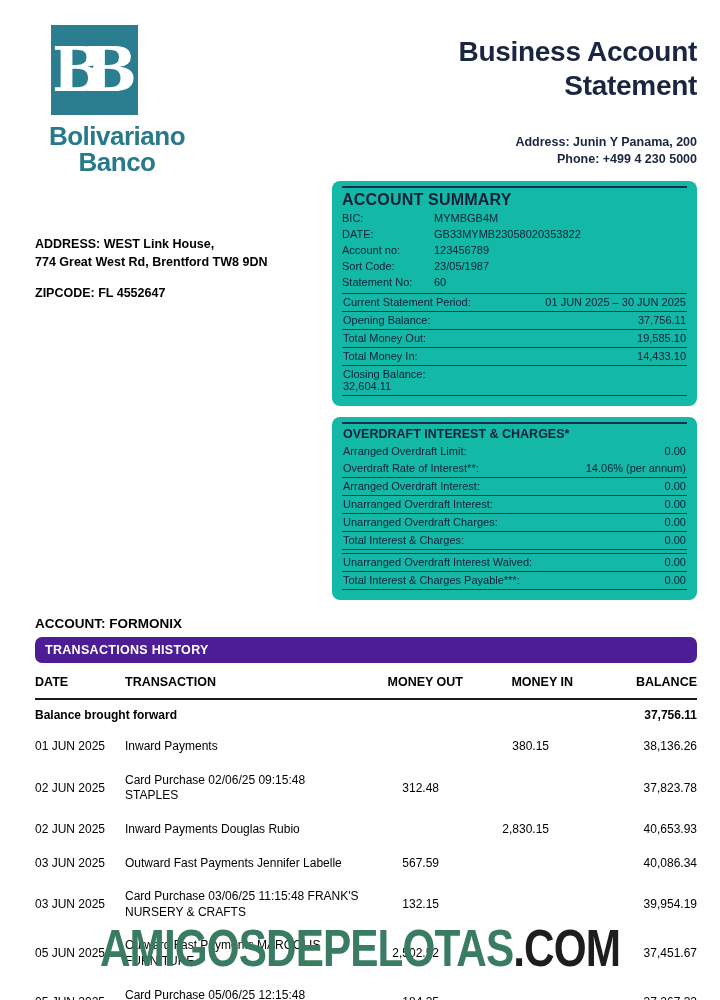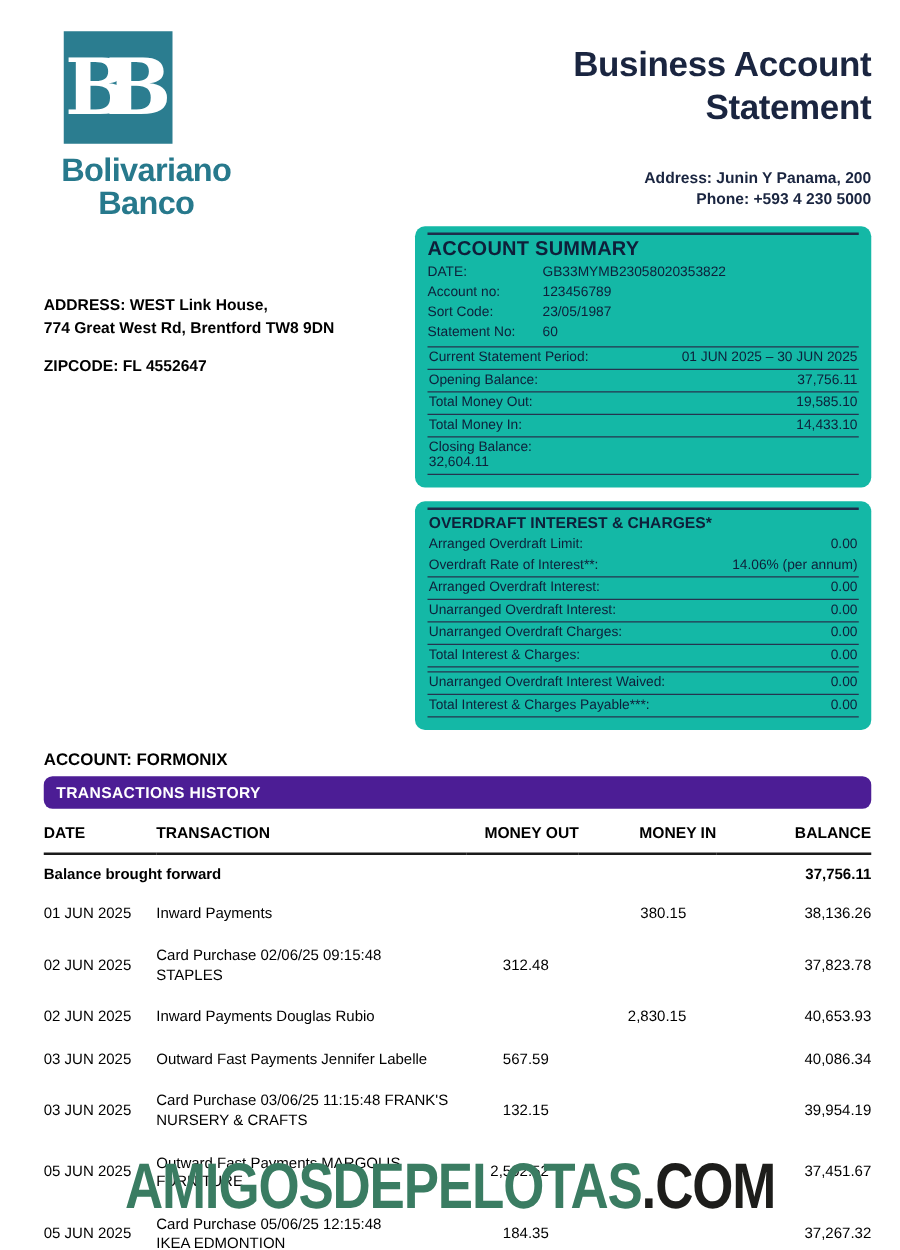--- a/index.html
+++ b/index.html
@@ -120,39 +120,43 @@
         <div>Banco</div>
       </div>
     </div>
     <div class="title-col">
       <div class="page-title">
         <div>Business Account</div>
         <div>Statement</div>
       </div>
       <div class="contact-block">
         <div>Address: Junin Y Panama, 200</div>
-        <div>Phone: +593 4 230 5000</div>
+        <div>Phone: +499 4 230 5000</div>
       </div>
     </div>
   </div>
 
   <div class="main-row">
     <div class="company-col">
       <div class="company-gap"></div>
       <div class="company-line">ADDRESS: WEST Link House,</div>
       <div class="company-line">774 Great West Rd, Brentford TW8 9DN</div>
       <div class="company-gap"></div>
       <div class="company-line">ZIPCODE: FL 4552647</div>
     </div>
 
     <div class="boxes-col">
       <div class="infobox">
         <div class="box-inner">
           <div class="box1-title">ACCOUNT SUMMARY</div>
           <div>
+              <div class="info-row">
+                <span class="info-label">BIC:</span>
+                <span class="info-value">MYMBGB4M</span>
+              </div>
               <div class="info-row">
                 <span class="info-label">DATE:</span>
                 <span class="info-value">GB33MYMB23058020353822</span>
               </div>
               <div class="info-row">
                 <span class="info-label">Account no:</span>
                 <span class="info-value">123456789</span>
               </div>
               <div class="info-row">
                 <span class="info-label">Sort Code:</span>

